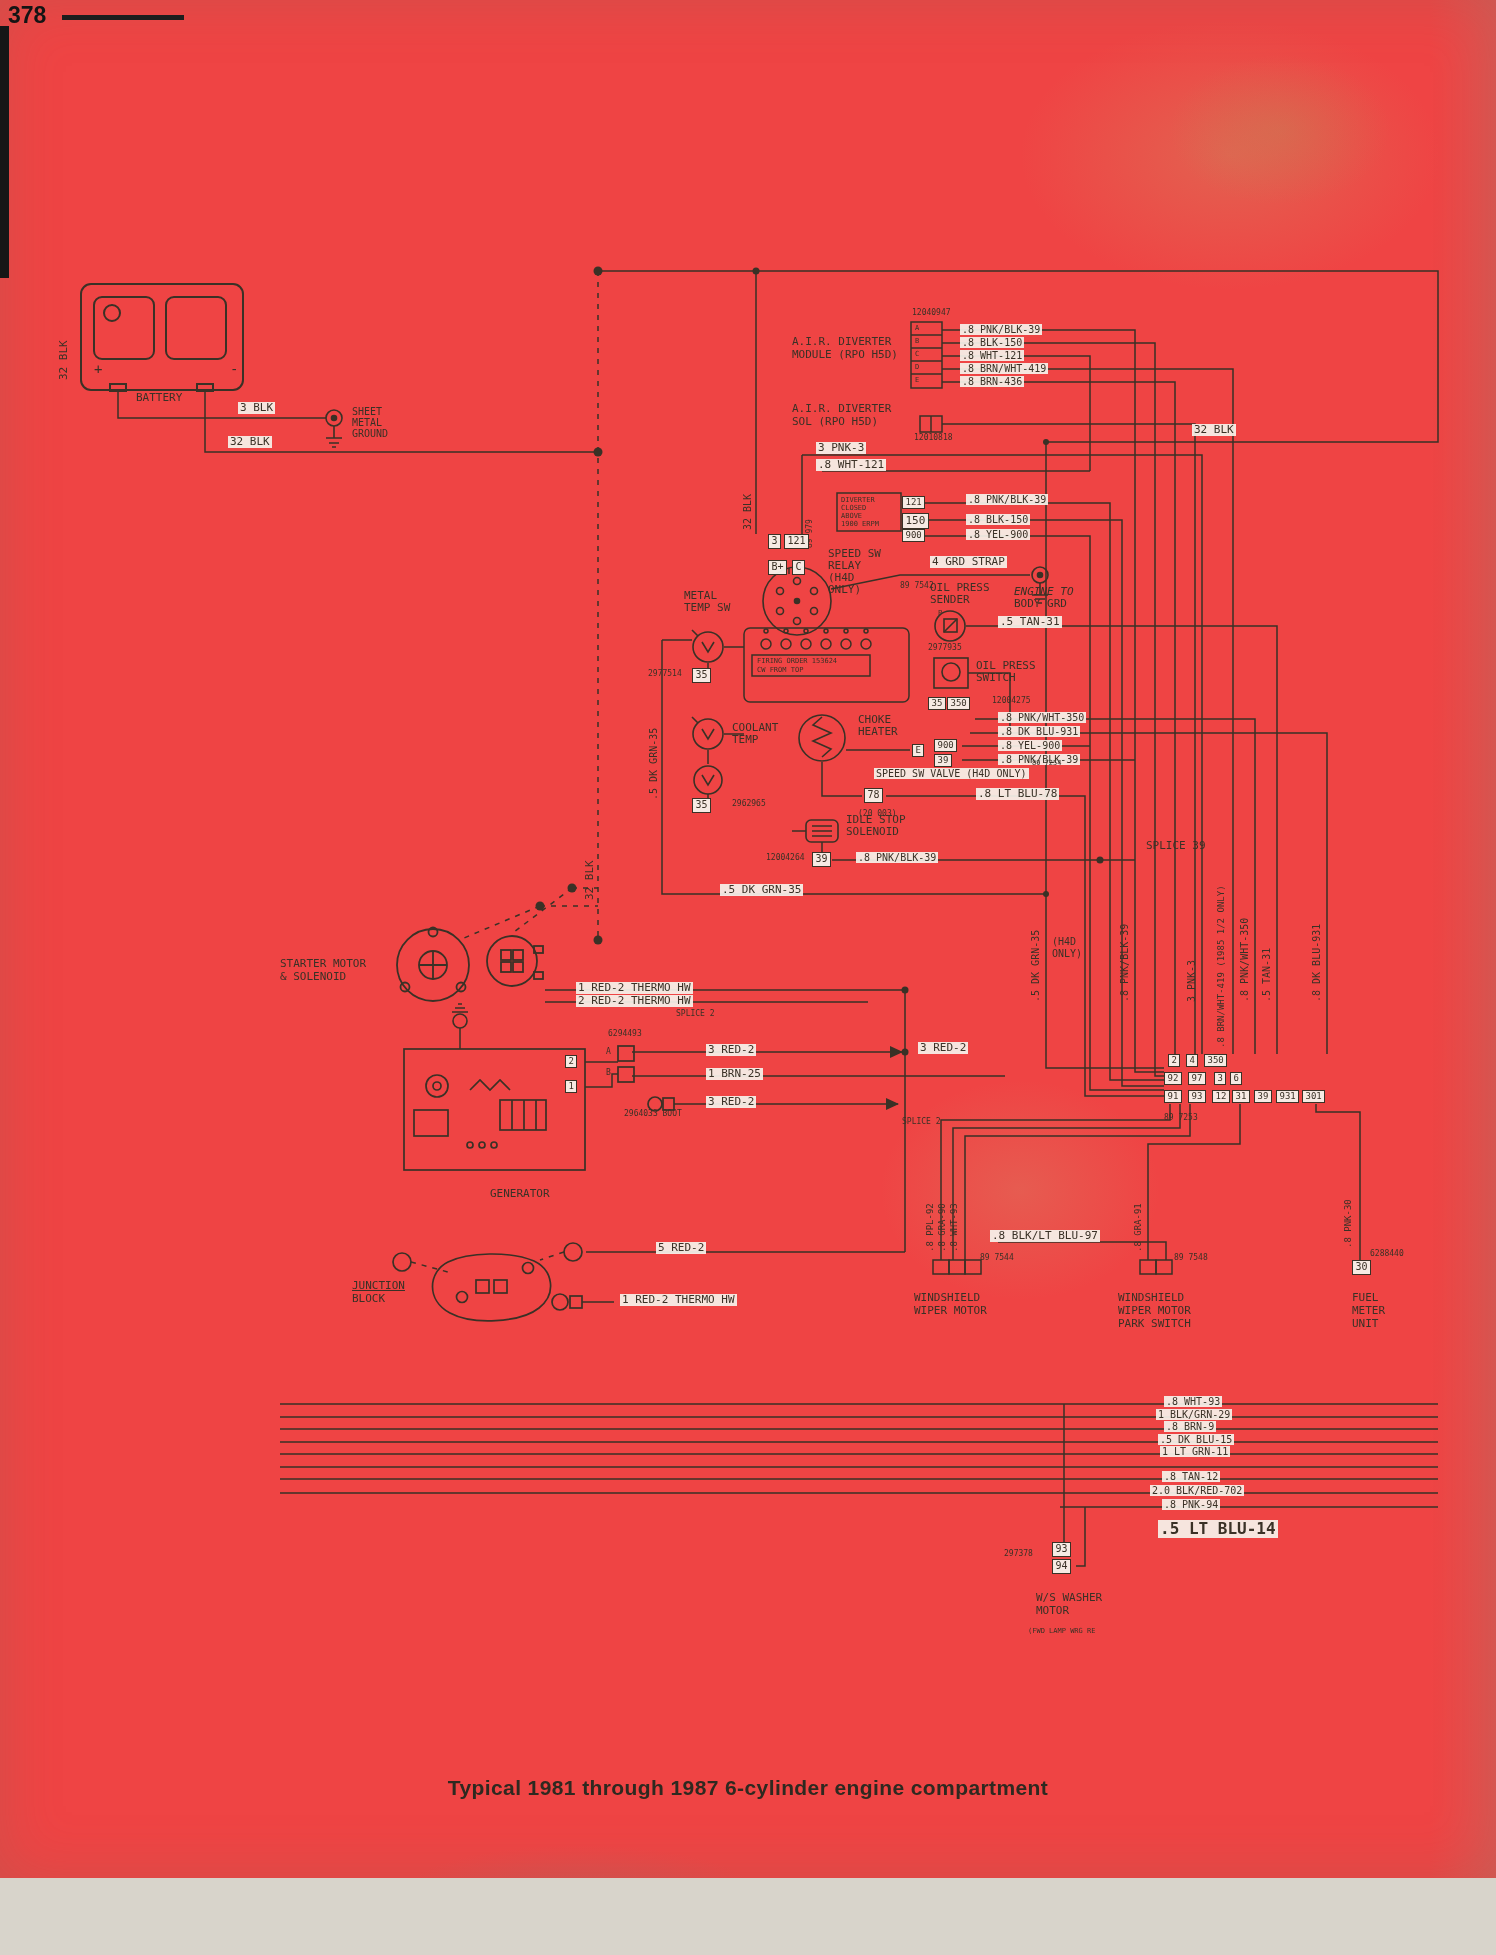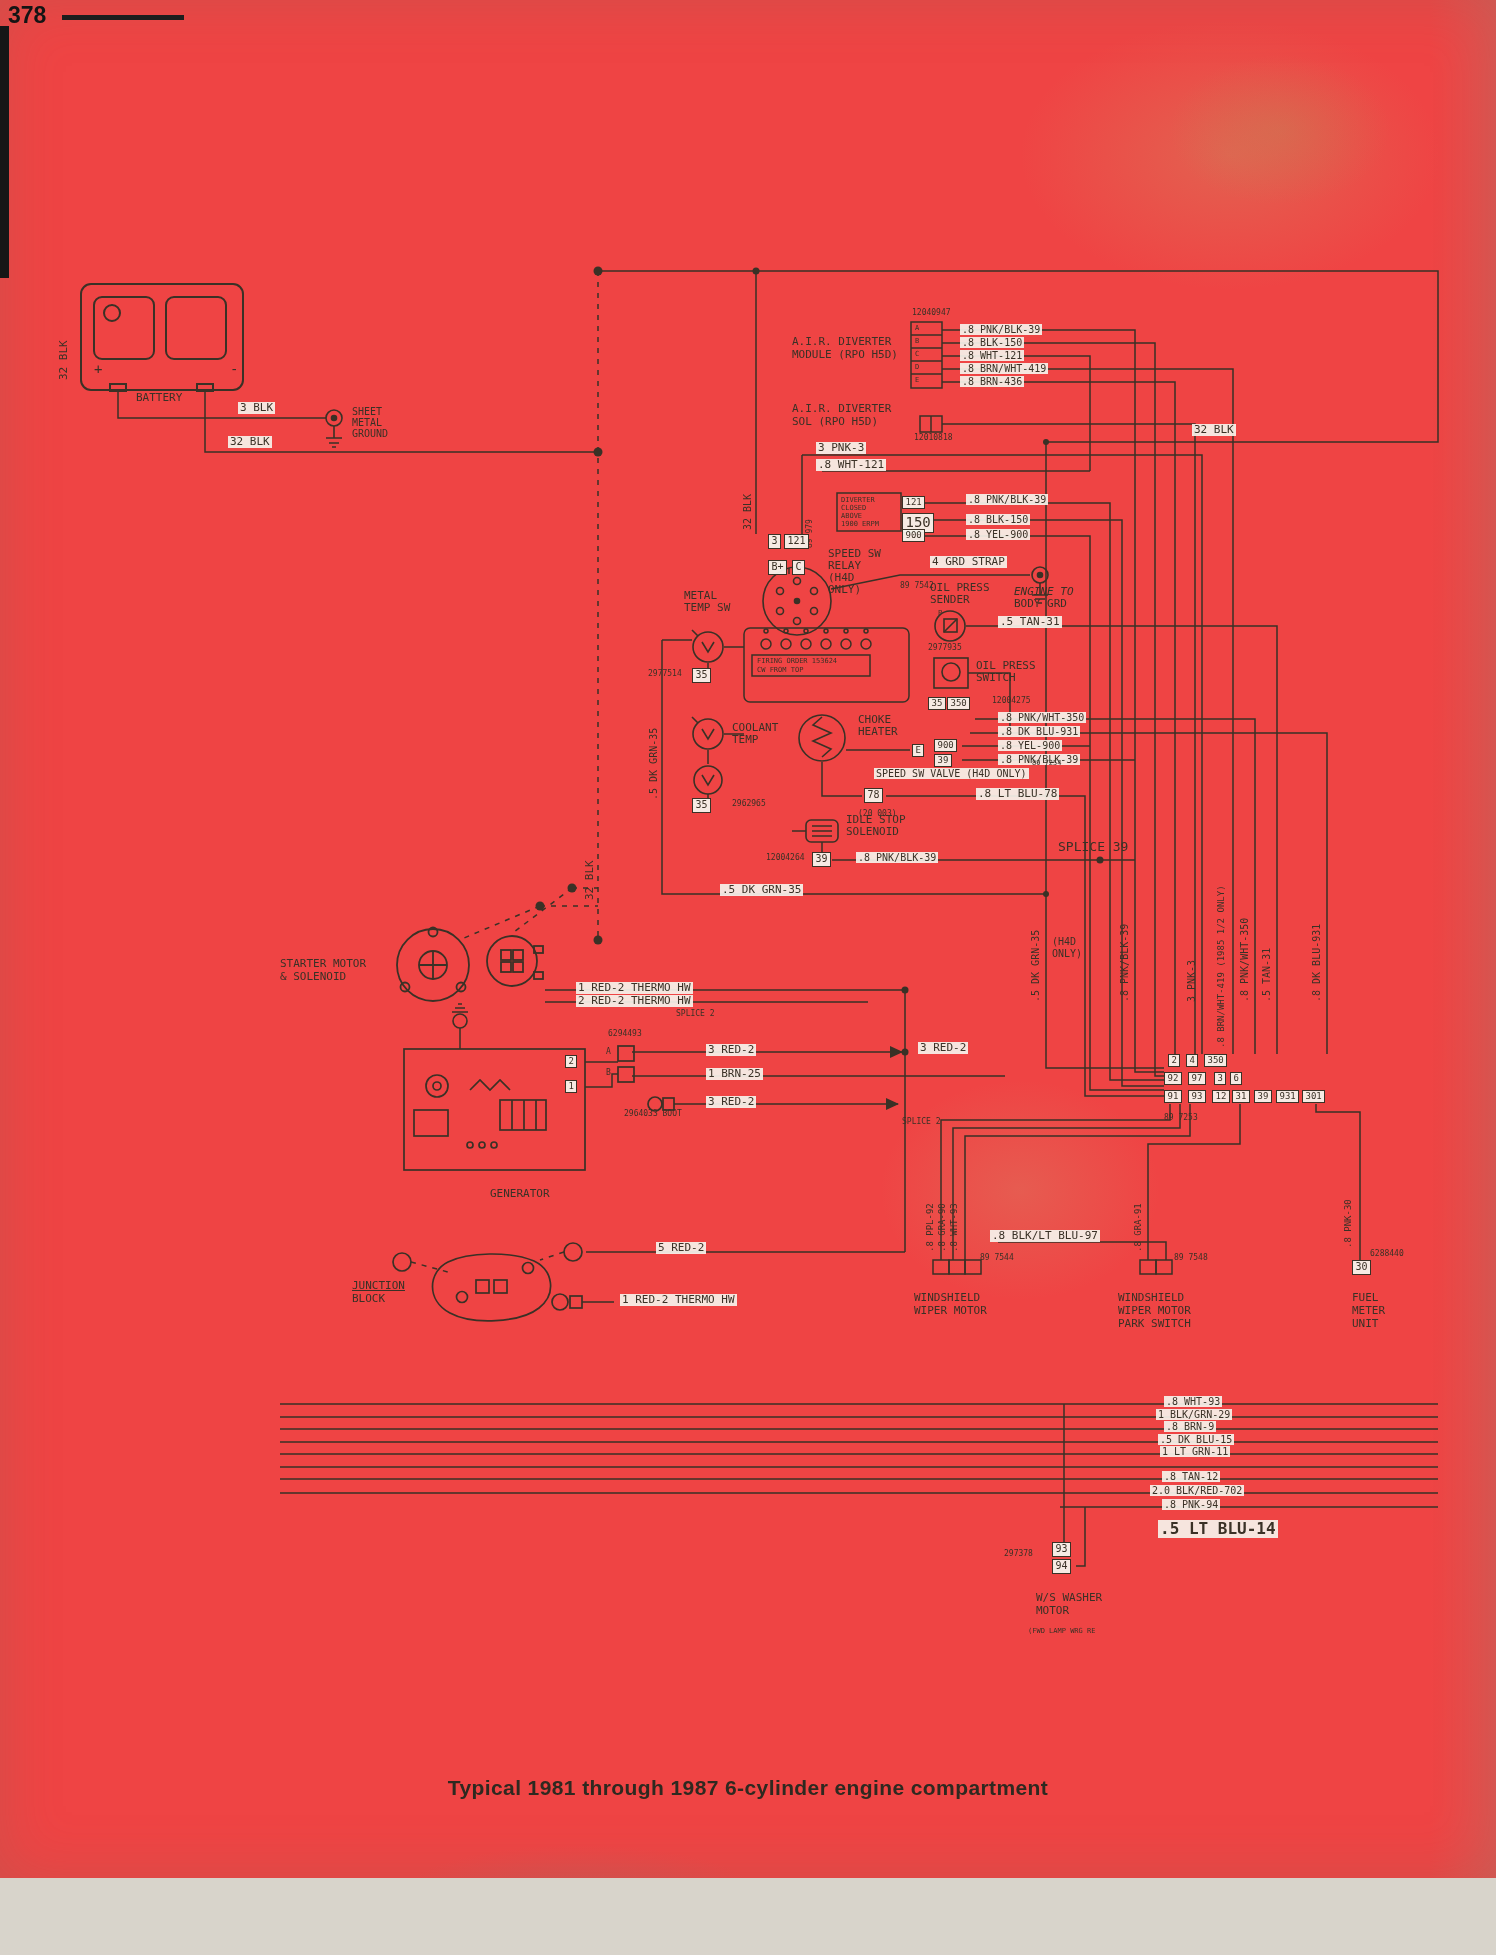--- a/index.html
+++ b/index.html
@@ -266,21 +266,21 @@
       <span class="lbl bg" style="left: 816px; top: 459px; font-size: 11px;">.8 WHT-121</span>
       <span class="lbl r90" style="left: 742px; top: 530px; font-size: 10px;">32 BLK</span>
       <span class="lbl r90" style="left: 806px; top: 548px; font-size: 8px;">89 979</span>
       <span class="lbl box" style="left: 768px; top: 534px; font-size: 10px;">3</span>
       <span class="lbl box" style="left: 784px; top: 534px; font-size: 10px;">121</span>
       <span class="lbl" style="left: 841px; top: 497px; font-size: 7px;">DIVERTER</span>
       <span class="lbl" style="left: 841px; top: 505px; font-size: 7px;">CLOSED</span>
       <span class="lbl" style="left: 841px; top: 513px; font-size: 7px;">ABOVE</span>
       <span class="lbl" style="left: 841px; top: 521px; font-size: 7px;">1900 ERPM</span>
       <span class="lbl box" style="left: 902px; top: 496px; font-size: 9px;">121</span>
-      <span class="lbl box" style="left: 902px; top: 513px; font-size: 14px;">150</span>
+      <span class="lbl box" style="left: 902px; top: 513px; font-size: 11px;">150</span>
       <span class="lbl box" style="left: 902px; top: 529px; font-size: 9px;">900</span>
       <span class="lbl bg" style="left: 966px; top: 494px; font-size: 10px;">.8 PNK/BLK-39</span>
       <span class="lbl bg" style="left: 966px; top: 514px; font-size: 10px;">.8 BLK-150</span>
       <span class="lbl bg" style="left: 966px; top: 529px; font-size: 10px;">.8 YEL-900</span>
       <span class="lbl" style="left: 828px; top: 548px; font-size: 11px;">SPEED SW</span>
       <span class="lbl" style="left: 828px; top: 560px; font-size: 11px;">RELAY</span>
       <span class="lbl" style="left: 828px; top: 572px; font-size: 11px;">(H4D</span>
       <span class="lbl" style="left: 828px; top: 584px; font-size: 11px;">ONLY)</span>
       <span class="lbl" style="left: 900px; top: 582px; font-size: 8px;">89 7542</span>
       <span class="lbl box" style="left: 768px; top: 560px; font-size: 10px;">B+</span>
@@ -320,21 +320,21 @@
       <span class="lbl box" style="left: 864px; top: 788px; font-size: 10px;">78</span>
       <span class="lbl bg" style="left: 976px; top: 788px; font-size: 11px;">.8 LT BLU-78</span>
       <span class="lbl" style="left: 858px; top: 810px; font-size: 8px;">(20 003)</span>
       <span class="lbl box" style="left: 692px; top: 798px; font-size: 10px;">35</span>
       <span class="lbl" style="left: 732px; top: 800px; font-size: 8px;">2962965</span>
       <span class="lbl" style="left: 846px; top: 814px; font-size: 11px;">IDLE STOP</span>
       <span class="lbl" style="left: 846px; top: 826px; font-size: 11px;">SOLENOID</span>
       <span class="lbl" style="left: 766px; top: 854px; font-size: 8px;">12004264</span>
       <span class="lbl box" style="left: 812px; top: 852px; font-size: 10px;">39</span>
       <span class="lbl bg" style="left: 856px; top: 852px; font-size: 10px;">.8 PNK/BLK-39</span>
-      <span class="lbl" style="left: 1058px; top: 840px; font-size: 13px;">SPLICE 39</span>
+      <span class="lbl" style="left: 1146px; top: 840px; font-size: 11px;">SPLICE 39</span>
       <span class="lbl bg" style="left: 720px; top: 884px; font-size: 11px;">.5 DK GRN-35</span>
       <span class="lbl r90" style="left: 648px; top: 800px; font-size: 10px;">.5 DK GRN-35</span>
       <span class="lbl r90" style="left: 584px; top: 900px; font-size: 11px;">32 BLK</span>
       <span class="lbl r90" style="left: 1030px; top: 1002px; font-size: 10px;">.5 DK GRN-35</span>
       <span class="lbl r90" style="left: 1119px; top: 1002px; font-size: 10px;">.8 PNK/BLK-39</span>
       <span class="lbl r90" style="left: 1186px; top: 1002px; font-size: 10px;">3 PNK-3</span>
       <span class="lbl r90" style="left: 1217px; top: 1048px; font-size: 9px;">.8 BRN/WHT-419 (1985 1/2 ONLY)</span>
       <span class="lbl r90" style="left: 1239px; top: 1002px; font-size: 10px;">.8 PNK/WHT-350</span>
       <span class="lbl r90" style="left: 1261px; top: 1002px; font-size: 10px;">.5 TAN-31</span>
       <span class="lbl r90" style="left: 1311px; top: 1002px; font-size: 10px;">.8 DK BLU-931</span>

